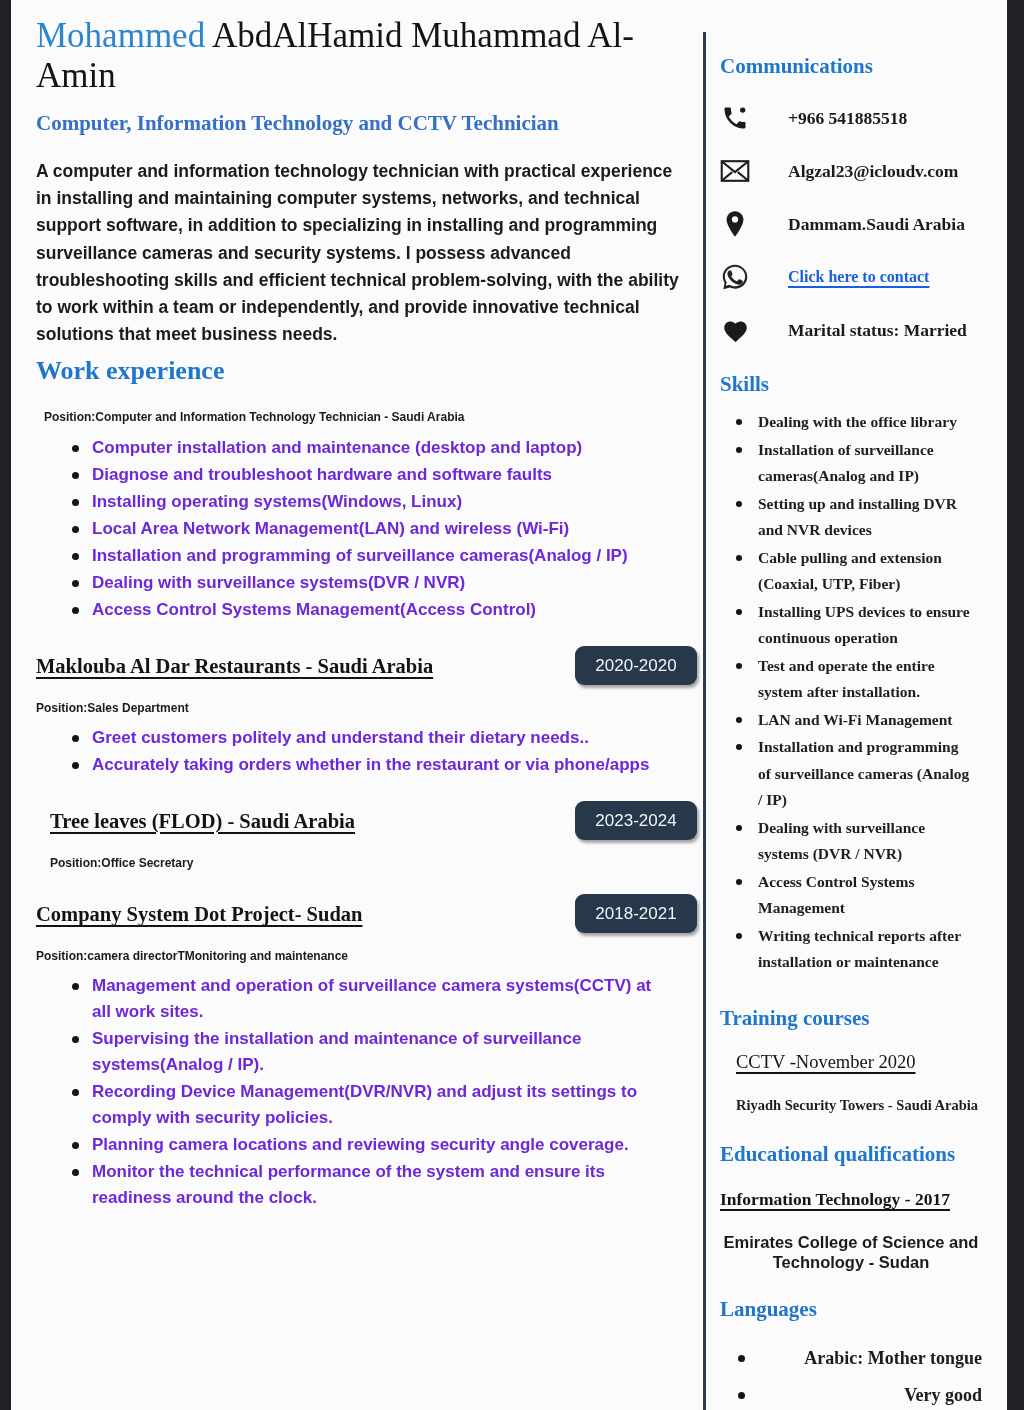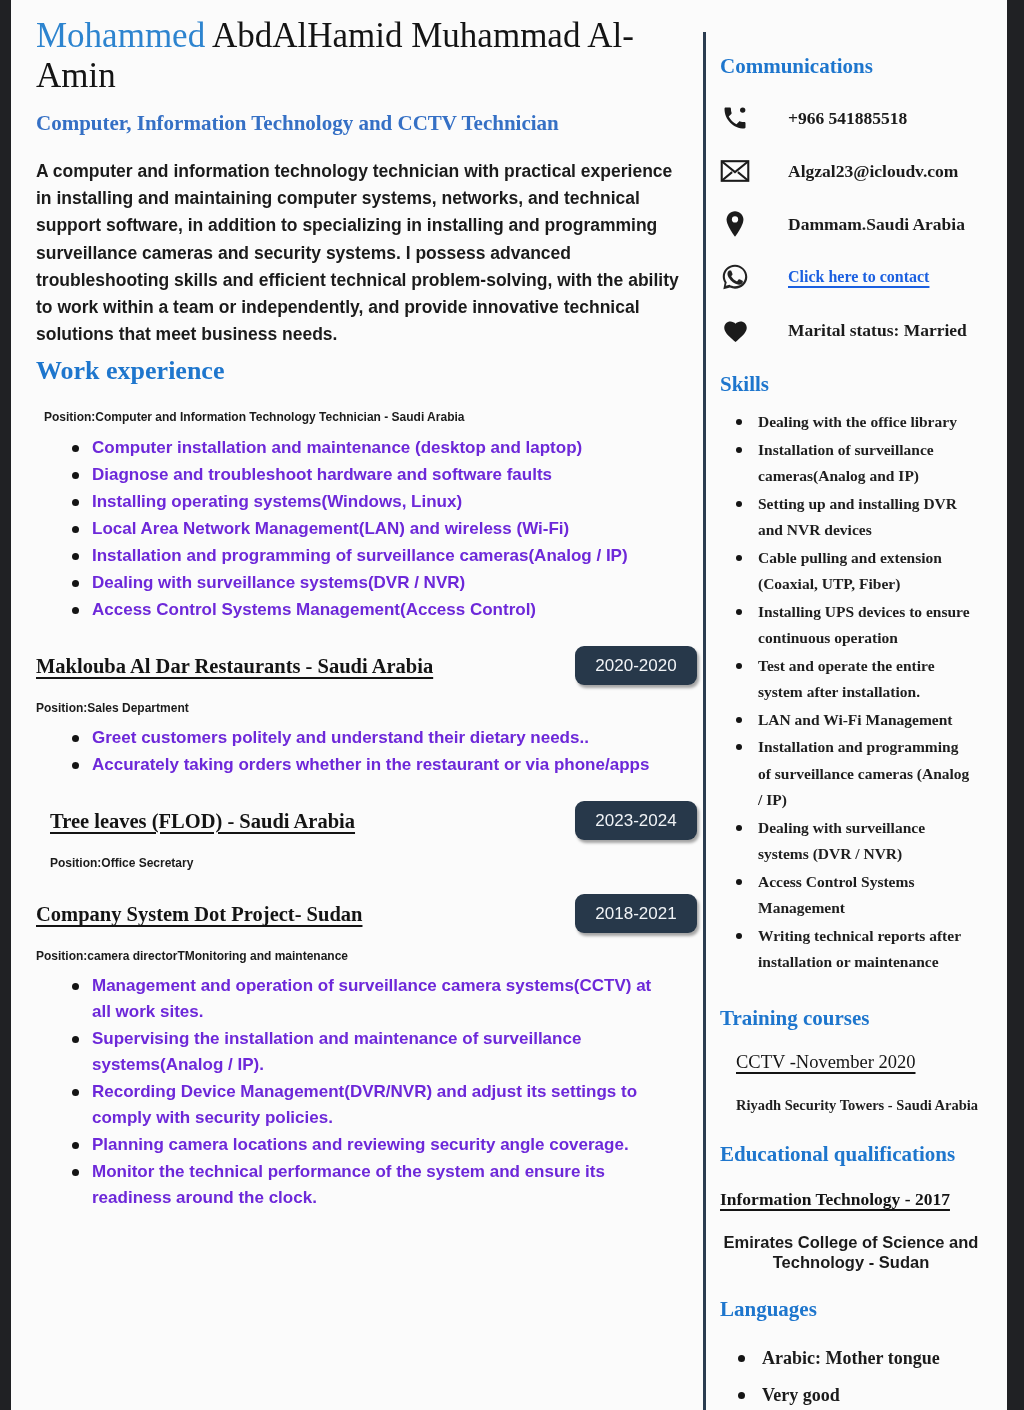--- a/index.html
+++ b/index.html
@@ -45,21 +45,21 @@
 
   .training-heading { margin-top: 30px; }
   .course-title { font-family: "Liberation Serif", serif; font-weight: 400; font-size: 18.5px; color: #141414; margin: 21px 0 0 16px; text-decoration: underline; text-decoration-thickness: 2px; text-underline-offset: 4px; display: inline-block; }
   .course-provider { font-family: "Liberation Serif", serif; font-weight: 700; font-size: 14.5px; color: #1e1e1e; margin: 24px 0 0 16px; }
 
   .education-heading { margin-top: 28px; }
   .degree-title { font-family: "Liberation Serif", serif; font-weight: 700; font-size: 17.5px; color: #141414; margin: 22px 0 0; text-decoration: underline; text-decoration-thickness: 2px; text-underline-offset: 4px; display: inline-block; }
   .institution { font-size: 16.5px; font-weight: 700; color: #1b1b1b; line-height: 1.25; margin: 22px 0 0; width: 262px; text-align: center; }
 
   .languages-heading { margin-top: 24px; }
-  ul.languages-list { list-style: none; margin: 24px 0 0; padding: 0 0 0 16px; }
+  ul.languages-list { list-style: none; margin: 24px 0 0; padding: 0 0 0 16px; text-align: right; }
   ul.languages-list li { position: relative; padding-left: 26px; font-family: "Liberation Serif", serif; font-weight: 700; font-size: 18px; color: #1b1b1b; line-height: 24px; margin-bottom: 13px; }
   ul.languages-list li::before { content: ""; position: absolute; left: 2px; top: 9px; width: 7px; height: 7px; border-radius: 50%; background: #141414; }
 </style>
 </head>
 <body>
 
 <div class="stage">
   <div class="page">
 
     <main class="main-col">

